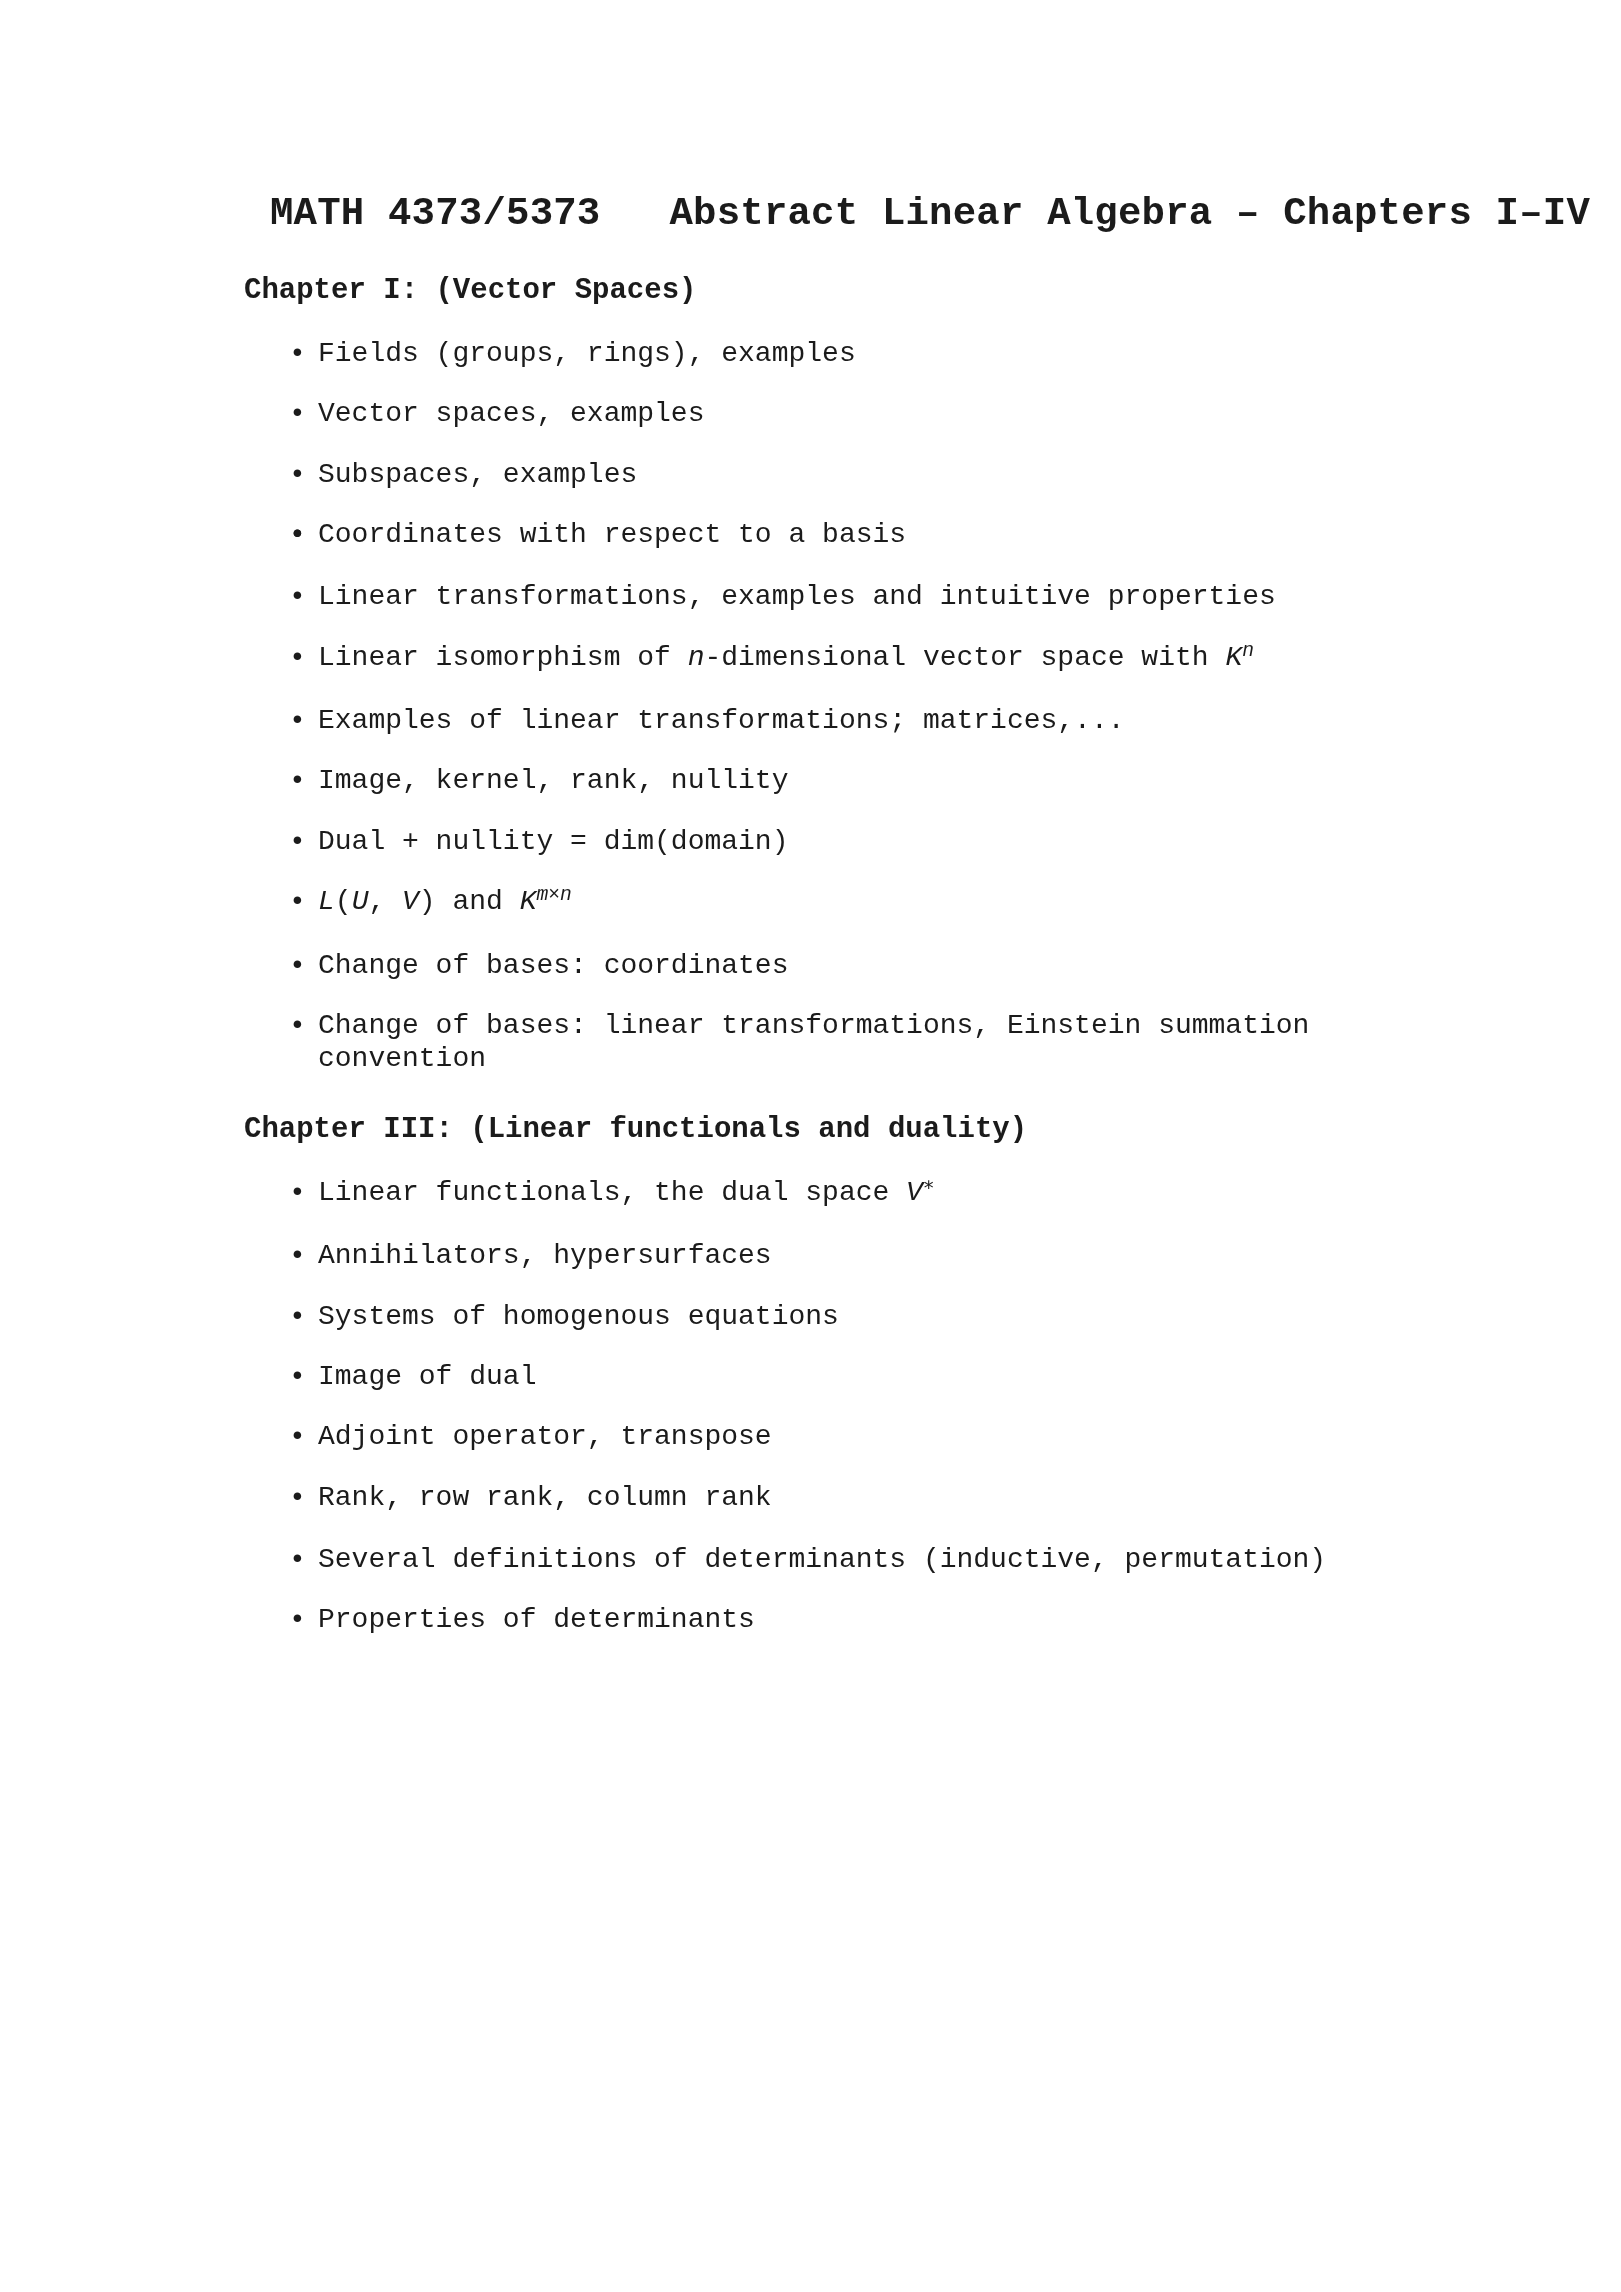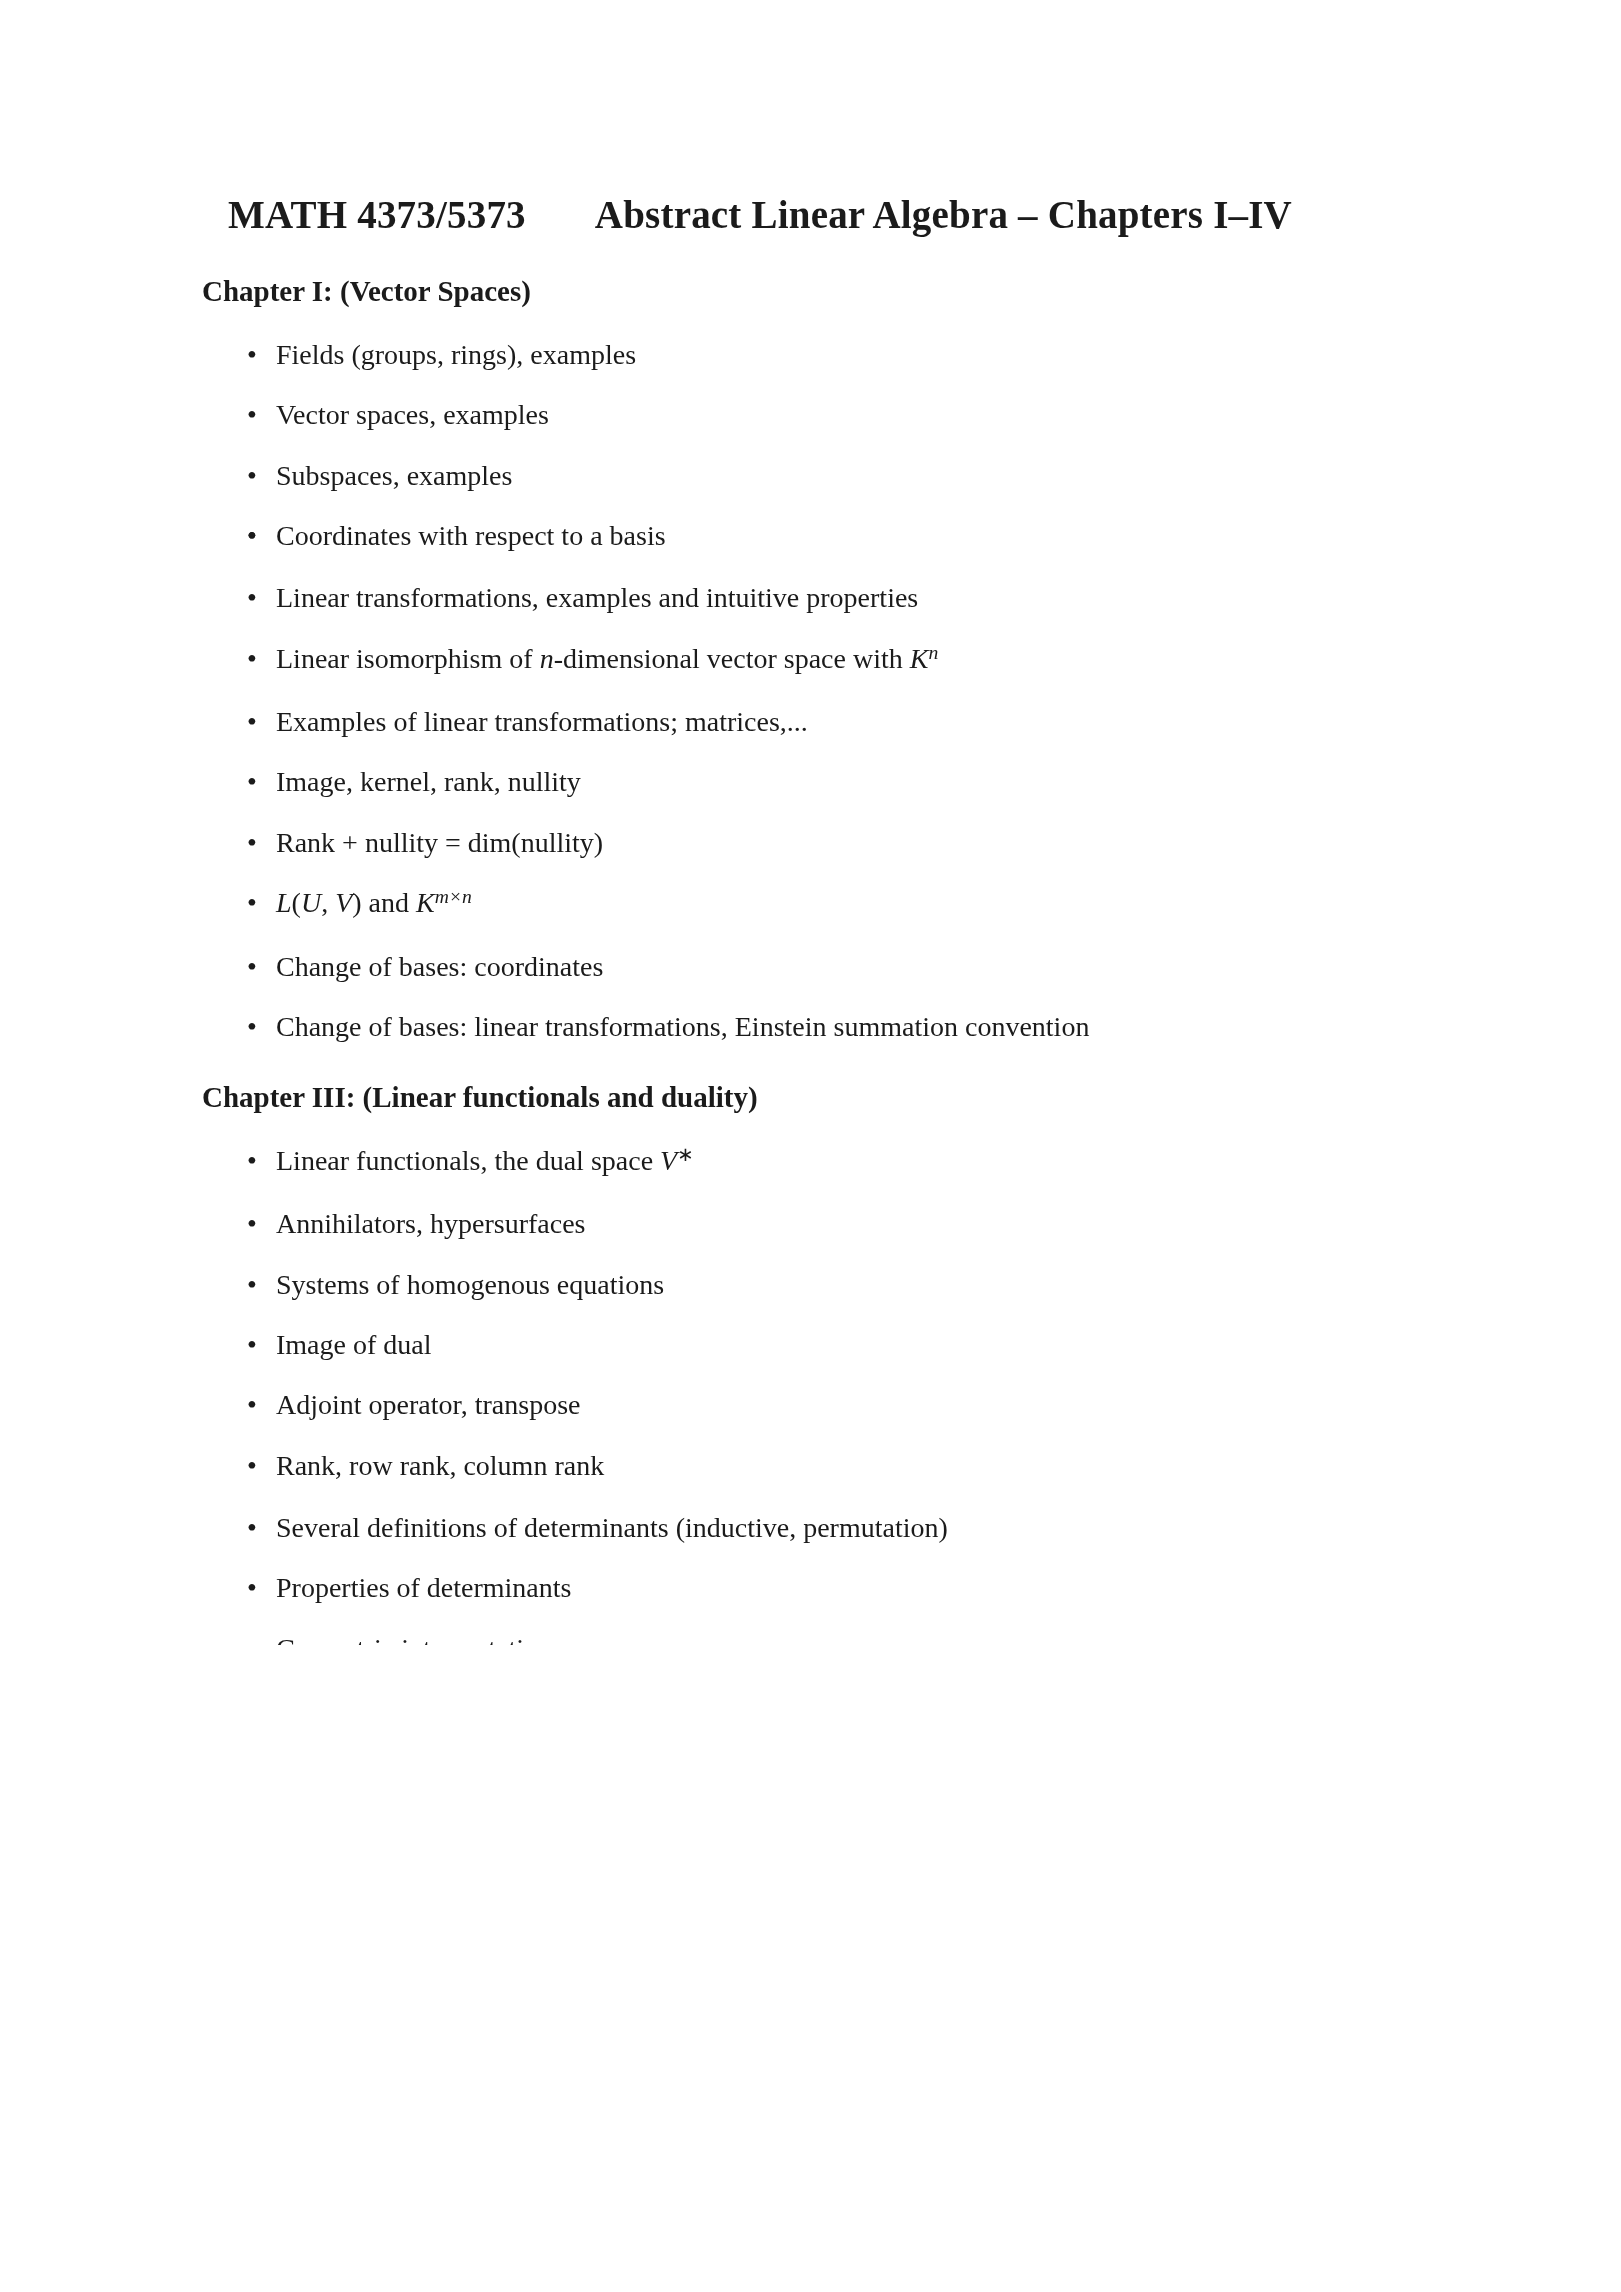--- a/index.html
+++ b/index.html
@@ -11,22 +11,23 @@
     padding: 0;
     background: var(--bg);
   }
   .page {
     position: relative;
     width: 1621px;
     height: 1645px;
     box-sizing: border-box;
     background: var(--bg);
     color: var(--text);
-    font-family: Liberation Serif, serif;
+    font-family: Liberation Mono, monospace;
     overflow: hidden;
+    padding-left: 42px;
   }
   .title-row {
     padding-top: 192px;
     margin-left: 228px;
     margin-right: 118px;
     display: flex;
     gap: 69px;
     font-size: 39px;
     font-weight: bold;
     letter-spacing: 0.2px;
@@ -91,21 +92,21 @@
           <li class="bullet-item"><span class="bullet-dot">•</span></li>
           <li class="bullet-item"><span class="bullet-dot">•</span><span>Coordinates with respect to a basis</span></li>
         </ul>
       </section>
       <section class="chapter-section">
         <ul class="bullet-list">
           <li class="bullet-item"><span class="bullet-dot">•</span><span>Linear transformations, examples and intuitive properties</span></li>
           <li class="bullet-item"><span class="bullet-dot">•</span><span>Linear isomorphism of </span><span class="it">n</span><span>-dimensional vector space with </span><span class="it">K</span><span class="it sup">n</span></li>
           <li class="bullet-item"><span class="bullet-dot">•</span><span>Examples of linear transformations; matrices,...</span></li>
           <li class="bullet-item"><span class="bullet-dot">•</span><span>Image, kernel, rank, nullity</span></li>
-          <li class="bullet-item"><span class="bullet-dot">•</span><span>Rank + nullity = dim(nullity)</span></li>
+          <li class="bullet-item"><span class="bullet-dot">•</span><span>Dual + nullity = dim(domain)</span></li>
           <li class="bullet-item"><span class="bullet-dot">•</span><span class="it">L</span><span>(</span><span class="it">U</span><span>, </span><span class="it">V</span><span>) and </span><span class="it">K</span><span class="it sup">m×n</span></li>
           <li class="bullet-item"><span class="bullet-dot">•</span><span>Change of bases: coordinates</span></li>
           <li class="bullet-item"><span class="bullet-dot">•</span><span>Change of bases: linear transformations, Einstein summation convention</span></li>
         </ul>
       </section>
       <section class="chapter-section">
         <h2 class="chapter-heading">Chapter III: (Linear functionals and duality)</h2>
         <ul class="bullet-list">
           <li class="bullet-item"><span class="bullet-dot">•</span><span>Linear functionals, the dual space </span><span class="it">V</span><span class="sup rm">∗</span></li>
           <li class="bullet-item"><span class="bullet-dot">•</span><span>Annihilators, hypersurfaces</span></li>

